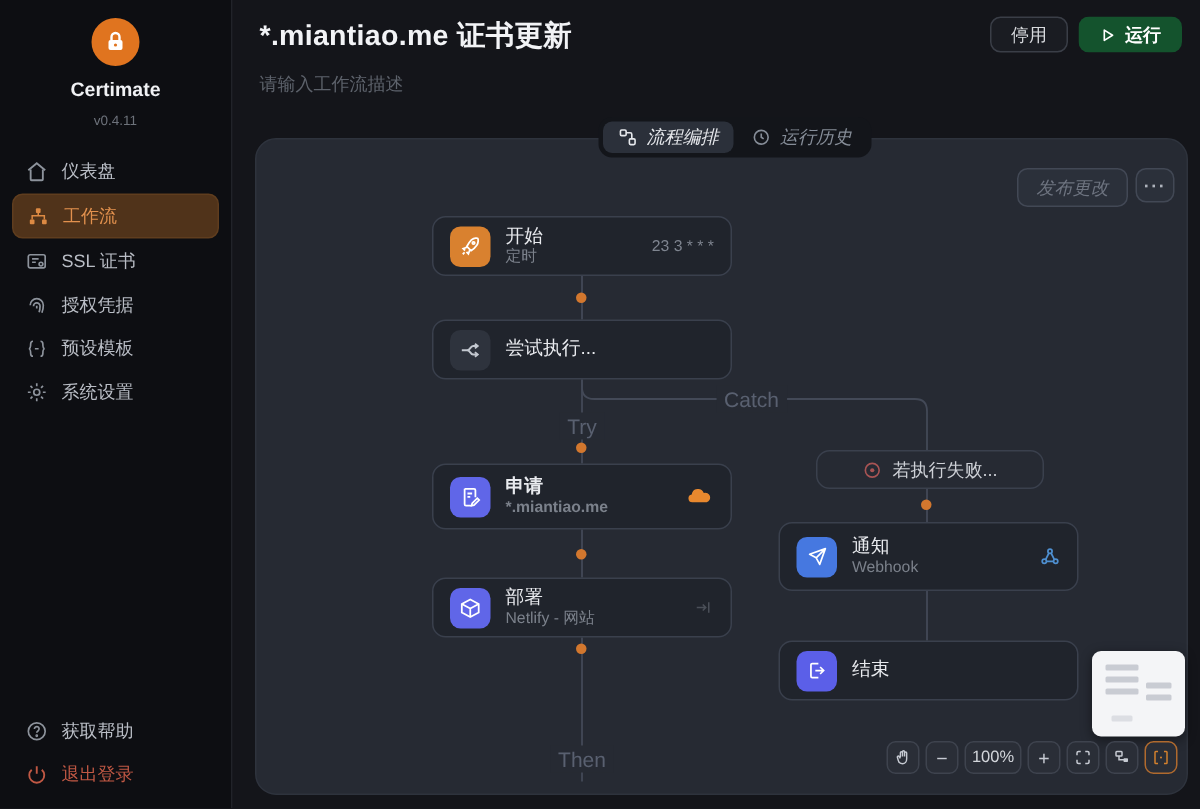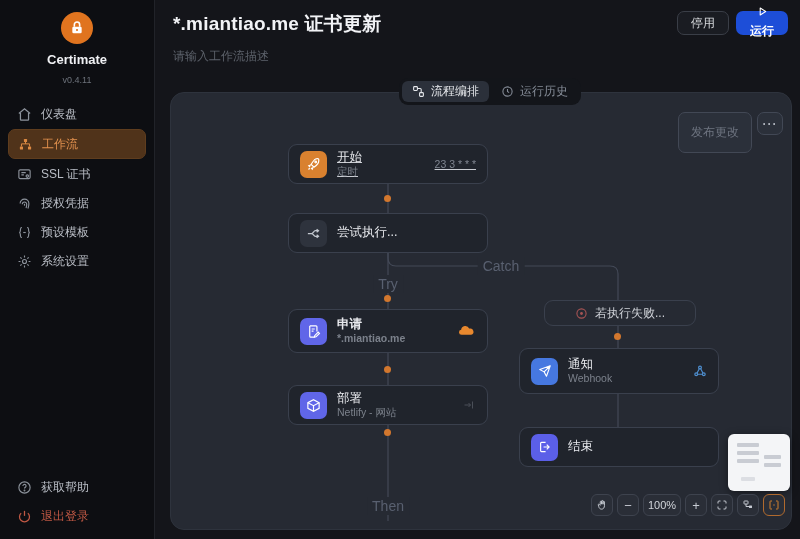--- a/index.html
+++ b/index.html
@@ -25,36 +25,36 @@
   .menu-item.logout .mi-icon { color:#c05844; }
 
   
   .main-header { position:absolute; left:155px; top:0; width:645px; padding:11px 12px 0 18px; }
   .title-row { display:flex; align-items:flex-start; }
   .page-title { font-size:19px; font-weight:600; color:#f2f3f6; letter-spacing:.2px; }
   .header-actions { margin-left:auto; display:flex; gap:7px; }
   .btn { display:inline-flex; align-items:center; justify-content:center; gap:6px;
     height:24px; border-radius:7px; font-size:12px; cursor:pointer; border:1px solid transparent; }
   .btn-ghost { background:#1a1c22; border-color:#3a3e47; color:#d8dade; padding:0 13px; }
-  .btn-primary { background:#1d4ed8; color:#fff; padding:0 13px; font-weight:600;flex-direction:column; }
+  .btn-primary { background:#14532d; color:#fff; padding:0 13px; font-weight:600; }
   .subtitle { margin-top:11px; font-size:12px; color:#5d626b; }
 
   
   .tabbar { position:absolute; left:399px; top:78px; z-index:6; display:flex; gap:2px;
-    background:#13151a; border-radius:9px; padding:3px; }
+    background:#13151a; border-radius:9px; padding:3px;font-style:italic; }
   .tab { display:flex; align-items:center; gap:6px; height:21px; padding:0 10px;
     border-radius:6px; font-size:12px; color:#868d98; cursor:pointer; }
   .tab.active { background:#2b303a; color:#e6e8ec; }
   .tab .t-icon { width:13px; height:13px; display:flex; }
 
   
   .canvas { position:absolute; left:170px; top:92px; width:622px; height:438px;
     background:#262a33; border:1px solid #2e333d; border-radius:14px; }
   .canvas-actions { position:absolute; top:19px; right:8px; display:flex; gap:5px; z-index:5; }
-  .btn-publish { background:#2b303a; border-color:#424855; color:#6e7480; padding:0 12px; height:41px; }
+  .btn-publish { background:#2b303a; border-color:#424855; color:#6e7480; padding:0 12px; height:26px;font-style:italic; }
   .btn-more { background:#2b303a; border-color:#424855; color:#aeb3bc; width:26px; height:23px; font-weight:bold; letter-spacing:1px; }
 
   .edges { position:absolute; left:0; top:0; width:622px; height:438px; pointer-events:none; }
   .edge-dot { position:absolute; width:7px; height:7px; border-radius:50%; background:#d2772e; z-index:3; }
   .branch-label { position:absolute; z-index:2; background:#262a33; padding:1px 5px;
     font-size:14px; color:#596070; transform:translate(-50%,-50%); }
 
   .node { position:absolute; display:flex; align-items:center; gap:10px; padding:0 11px;
     width:200px; background:#20242c; border:1px solid #3a404d; border-radius:9px; z-index:4; cursor:pointer; }
   .n-icon { width:27px; height:27px; border-radius:7px; display:flex; align-items:center;
@@ -243,21 +243,21 @@
     <span class="branch-label" style="left:217px; top:191px;">Try</span>
     <span class="branch-label" style="left:330px; top:173px;">Catch</span>
     <span class="branch-label" style="left:217px; top:413px;">Then</span>
 
     <span class="edge-dot" style="left:213px; top:102px;"></span>
     <span class="edge-dot" style="left:213px; top:202px;"></span>
     <span class="edge-dot" style="left:213px; top:273px;"></span>
     <span class="edge-dot" style="left:213px; top:336px;"></span>
     <span class="edge-dot" style="left:443px; top:240px;"></span>
 
-    <div class="node" style="left:117px; top:51px; height:40px;text-decoration:underline;">
+    <div class="node" style="left:117px; top:51px; height:40px;">
       <span class="n-icon" style="background:#d9812f;">
         <svg width="15" height="15" viewBox="0 0 24 24" fill="none" stroke="#fff" stroke-width="1.9">
             <path d="M13.5 4.5c3-2 6-2 6.5-1.5S21 7.5 19 10.5c-1.5 2.3-3.8 4.3-6.2 5.7l-4.5-4.5c1.4-2.4 3.2-5.2 5.2-7.2z"></path>
             <circle cx="15.5" cy="8" r="1.3"></circle>
             <path d="M8.5 12.5L4.5 14l2 2M11.5 15.5L10 19.5l-2-2M6 18l-2 2"></path>
           </svg>
       </span>
       <span class="n-text">
         <span class="n-title">开始</span>
         <span class="n-sub">定时</span>

